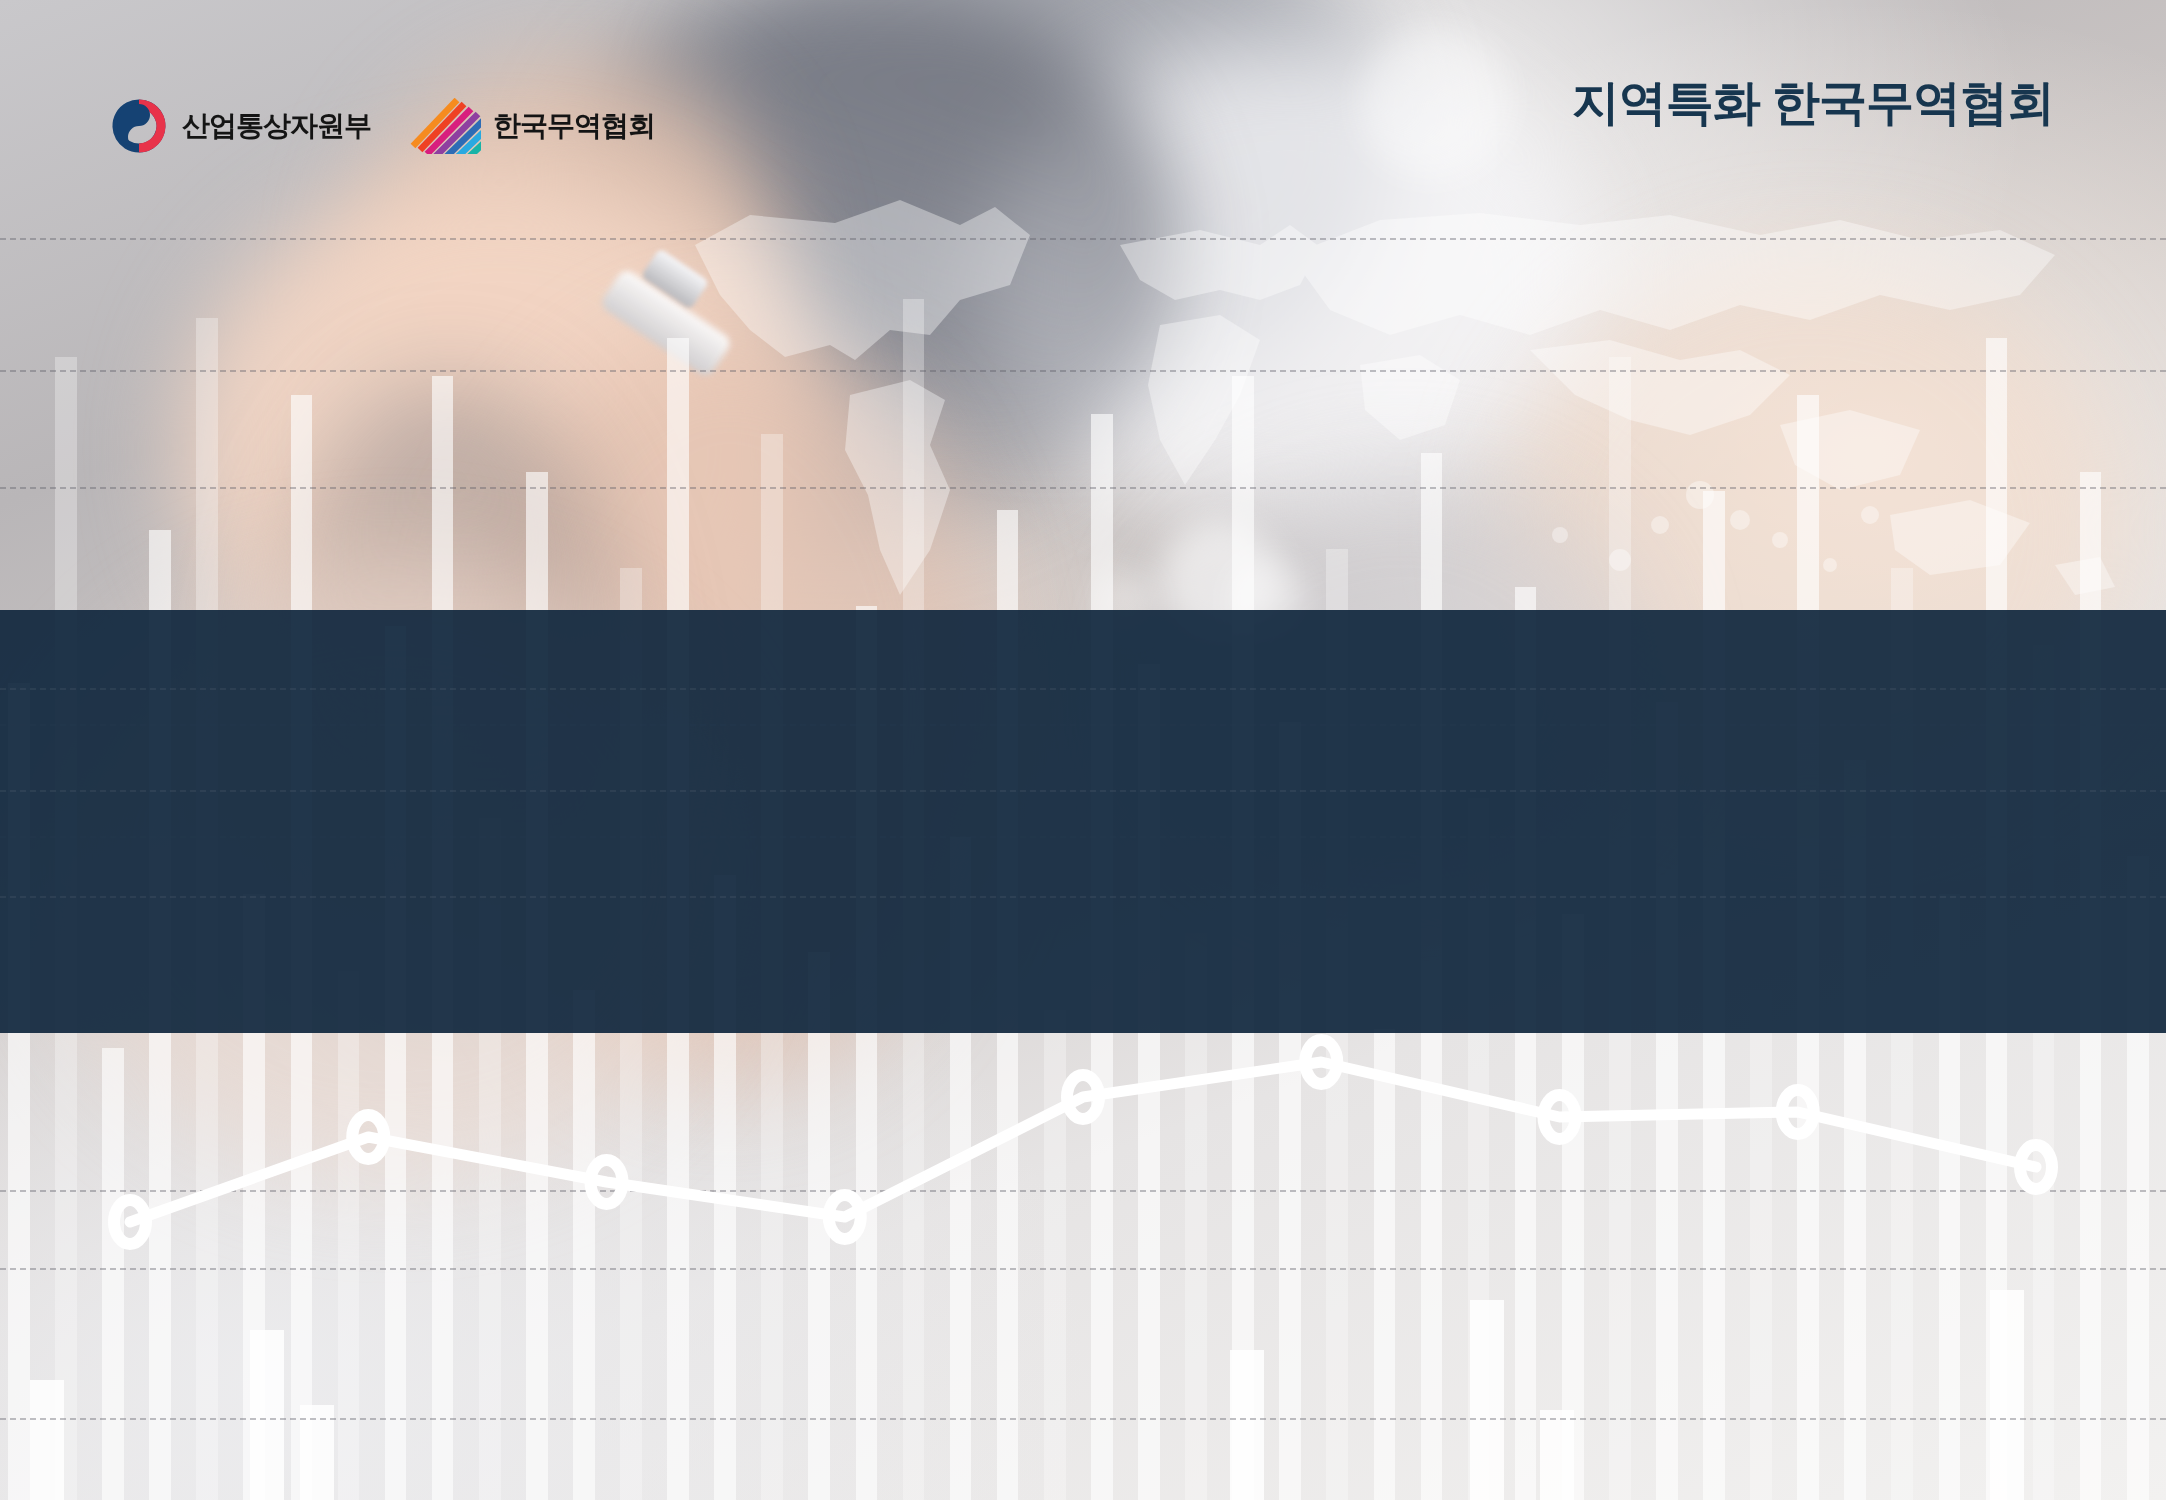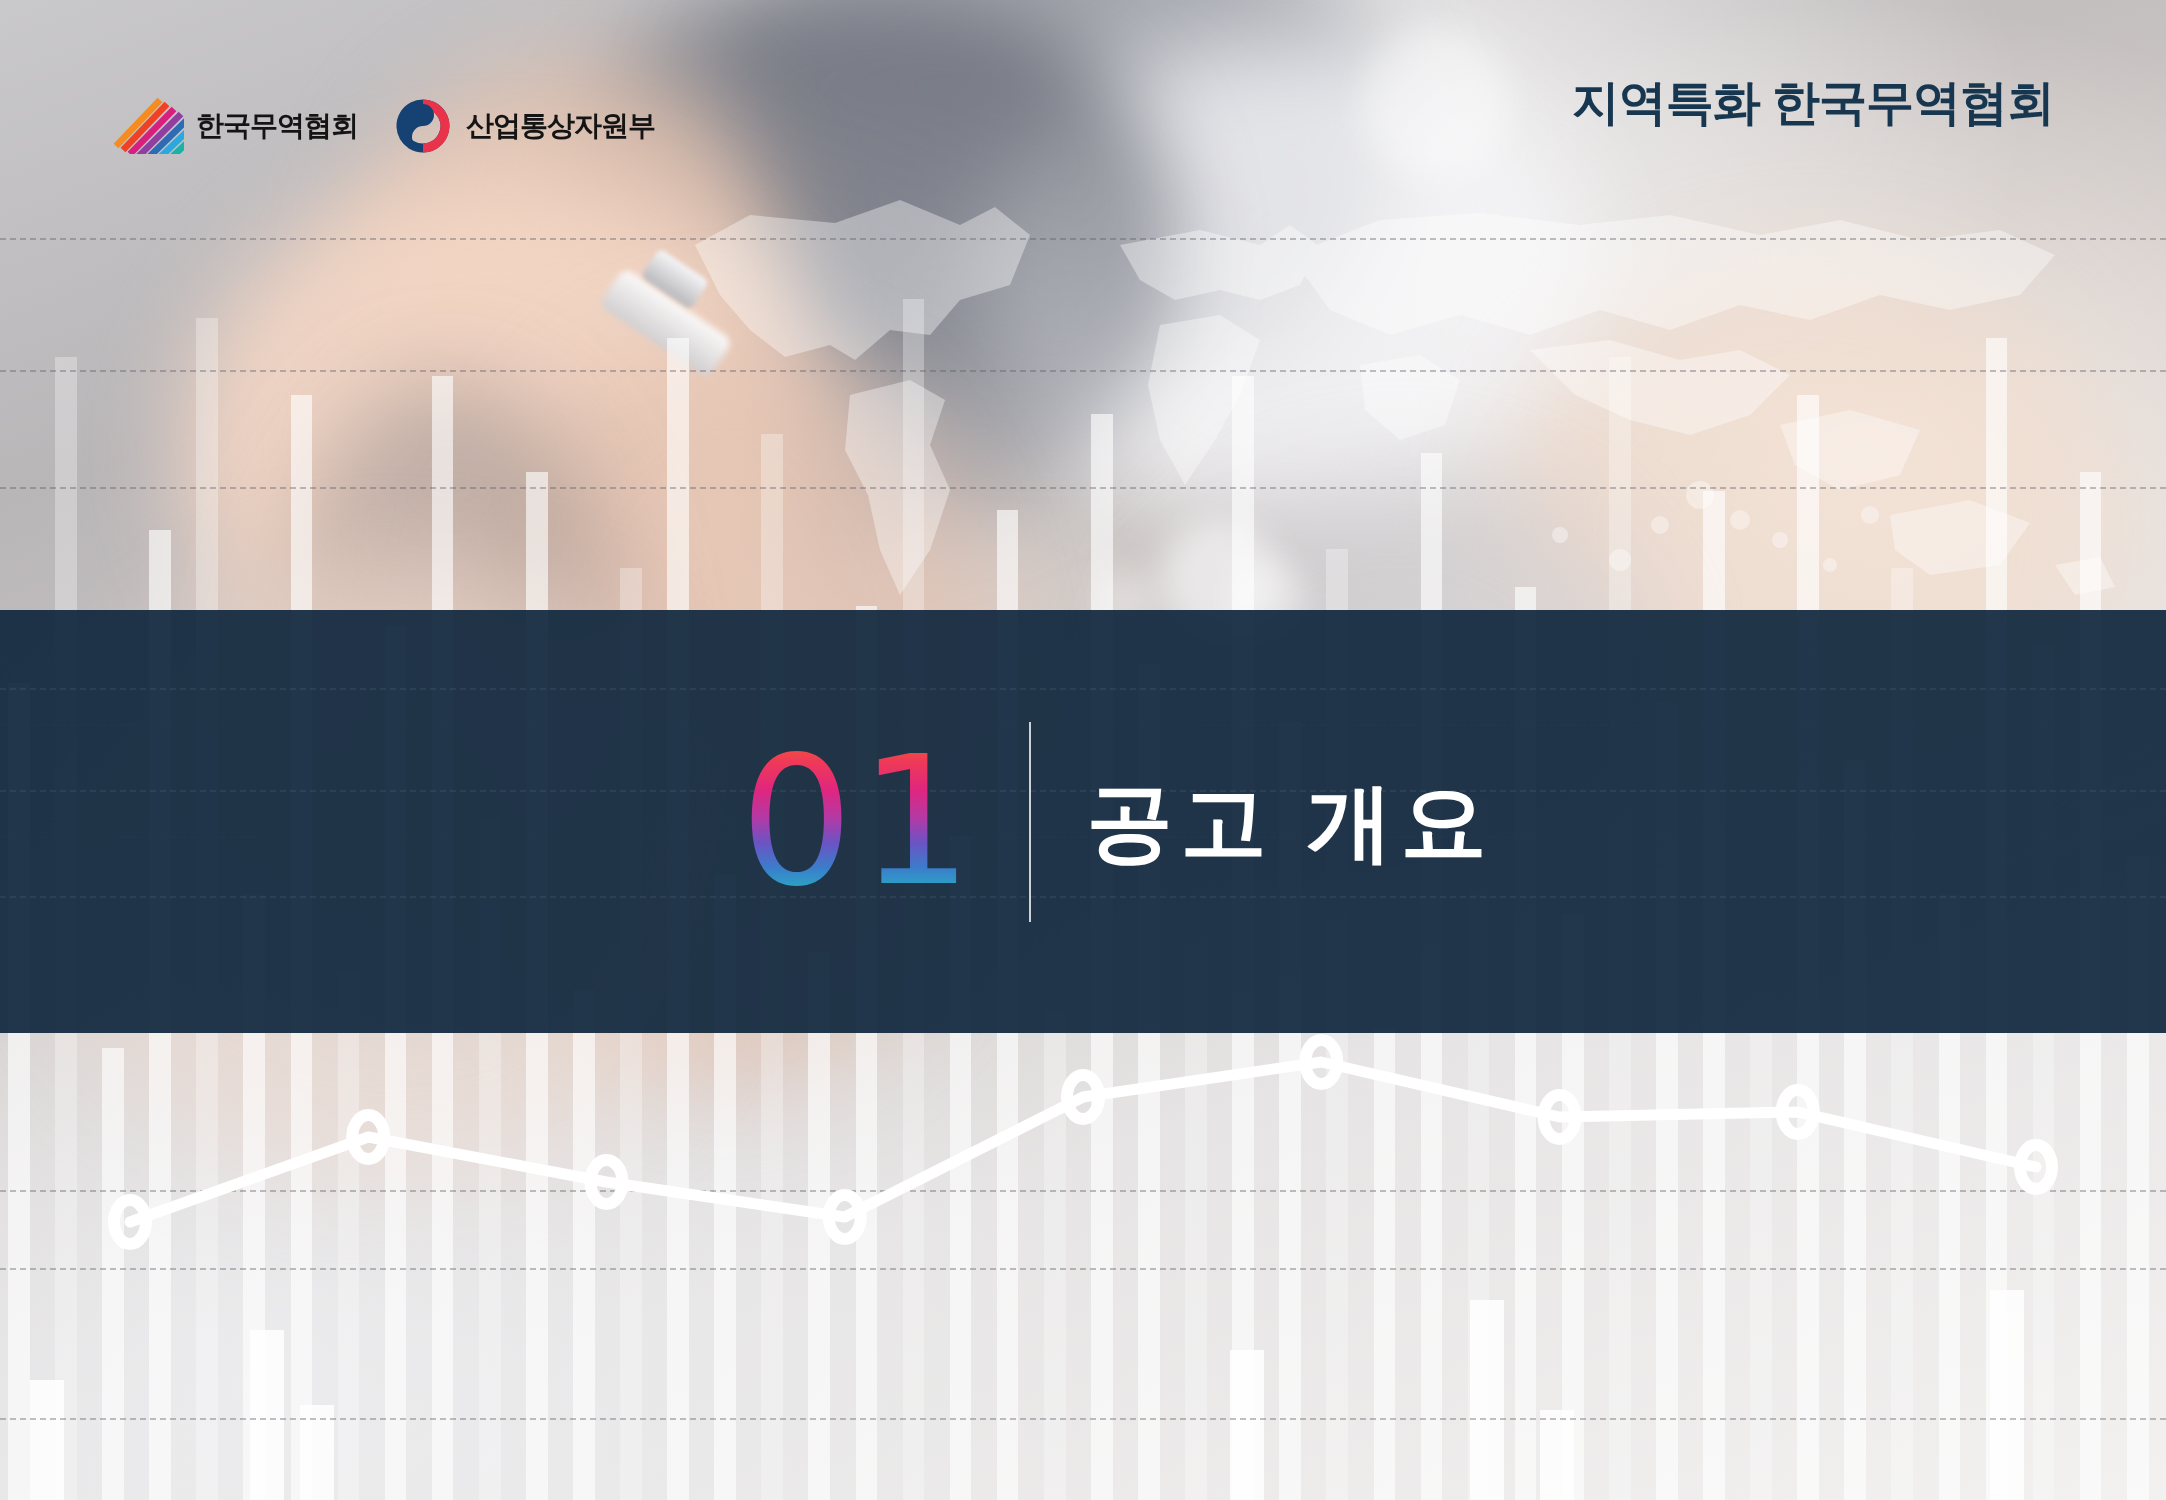--- a/index.html
+++ b/index.html
@@ -245,55 +245,50 @@
         <ellipse cx="2036" cy="167" rx="16" ry="22" fill="none" stroke="#ffffff" stroke-width="12"></ellipse>
       </svg>
   </div>
 
   <div class="band">
     <div class="band-grid" style="top:78px"></div>
     <div class="band-grid" style="top:180px"></div>
     <div class="band-grid" style="top:286px"></div>
   </div>
 
-  <div class="band-inner">
-    <div class="num01">01</div>
-    <div class="vdivider"></div>
-    <div class="sect-title">공고 개요</div>
-  </div>
 
   <div class="logos">
+
+    <div class="logo-group">
+      <span class="motie-mark">
+        <svg viewBox="0 0 62 56" width="62" height="56">
+          <path d="M31 6 a22 22 0 1 1 -0.1 0 Z" fill="none" stroke="#154273" stroke-width="9"></path>
+          <path d="M31 6 a22 22 0 0 1 0 44" fill="none" stroke="#E8334A" stroke-width="9"></path>
+          <path d="M31 50 a11 11 0 0 1 0 -22 a11 11 0 0 0 0 -22
+                   a22 22 0 0 0 0 44 Z" fill="#154273"></path>
+        </svg>
+      </span>
+      <span class="motie-text">산업통상자원부</span>
+    </div>
 
     <div class="logo-group">
       <span class="kita-mark">
         <svg viewBox="0 0 76 56" width="76" height="56">
           <g stroke-linecap="butt" stroke-width="6.6">
             <line x1="52" y1="2" x2="8" y2="48" stroke="#F68B1F"></line>
             <line x1="59" y1="6" x2="15" y2="52" stroke="#EF4123"></line>
             <line x1="66" y1="11" x2="22" y2="56" stroke="#D81E7E"></line>
             <line x1="73" y1="16" x2="29" y2="60" stroke="#8E3FA0"></line>
             <line x1="80" y1="21" x2="36" y2="64" stroke="#2D6CB5"></line>
             <line x1="87" y1="26" x2="43" y2="68" stroke="#29A9E0"></line>
             <line x1="94" y1="31" x2="50" y2="72" stroke="#18B3A7"></line>
           </g>
         </svg>
       </span>
       <span class="kita-text">한국무역협회</span>
     </div>
-
-    <div class="logo-group">
-      <span class="motie-mark">
-        <svg viewBox="0 0 62 56" width="62" height="56">
-          <path d="M31 6 a22 22 0 1 1 -0.1 0 Z" fill="none" stroke="#154273" stroke-width="9"></path>
-          <path d="M31 6 a22 22 0 0 1 0 44" fill="none" stroke="#E8334A" stroke-width="9"></path>
-          <path d="M31 50 a11 11 0 0 1 0 -22 a11 11 0 0 0 0 -22
-                   a22 22 0 0 0 0 44 Z" fill="#154273"></path>
-        </svg>
-      </span>
-      <span class="motie-text">산업통상자원부</span>
-    </div>
   </div>
 
   <div class="header-title">
     <div class="ht-l1">지역특화 한국무역협회</div>
   </div>
 
 </div>
 
 </body></html>

